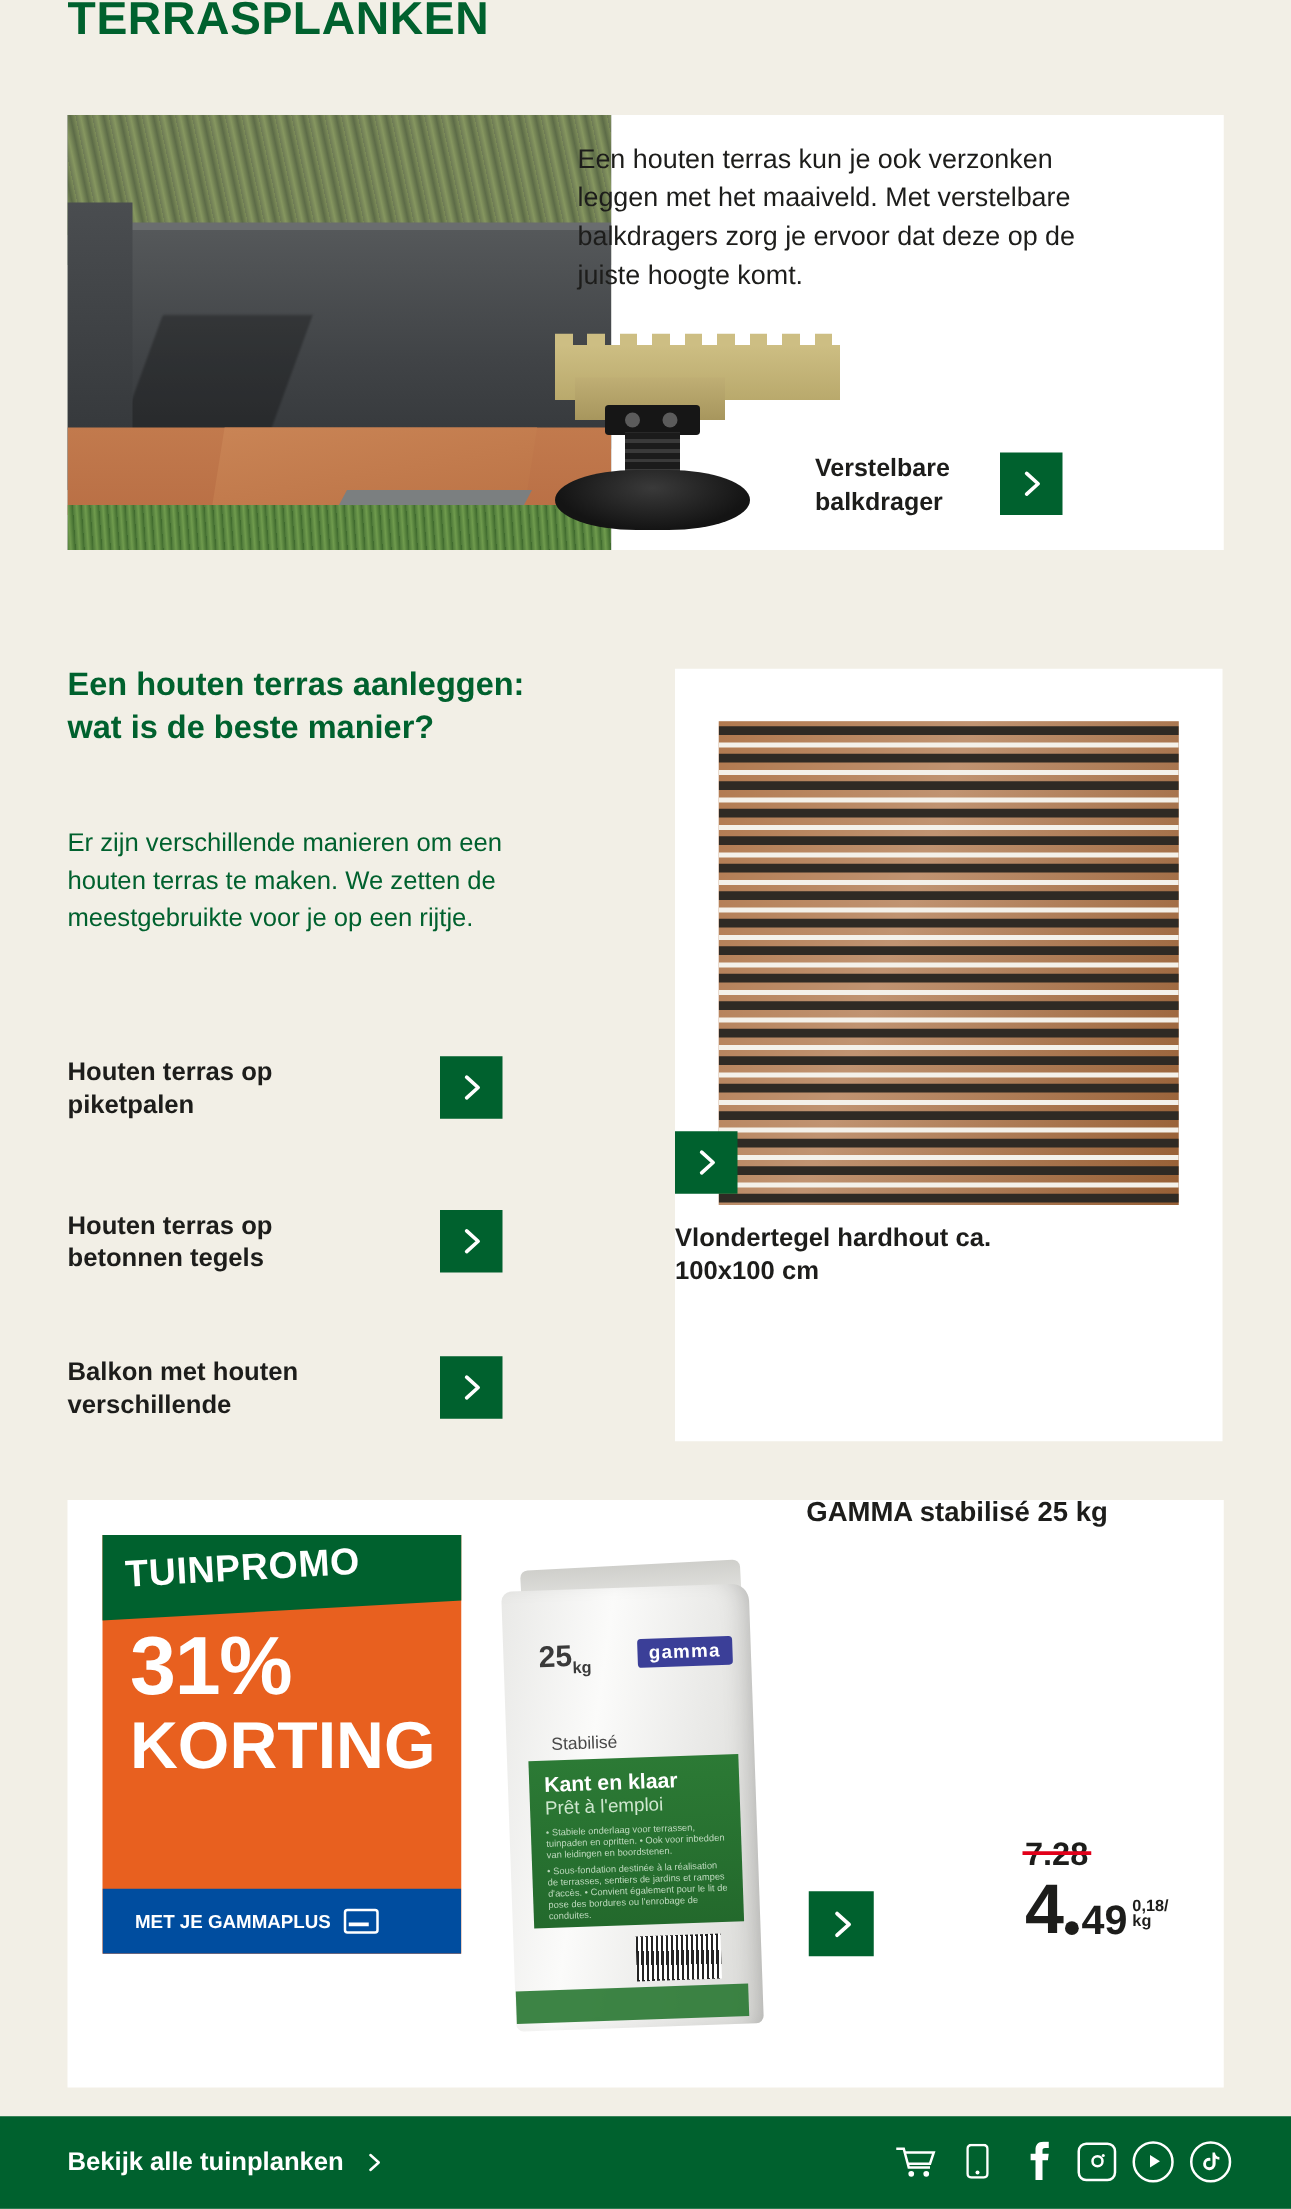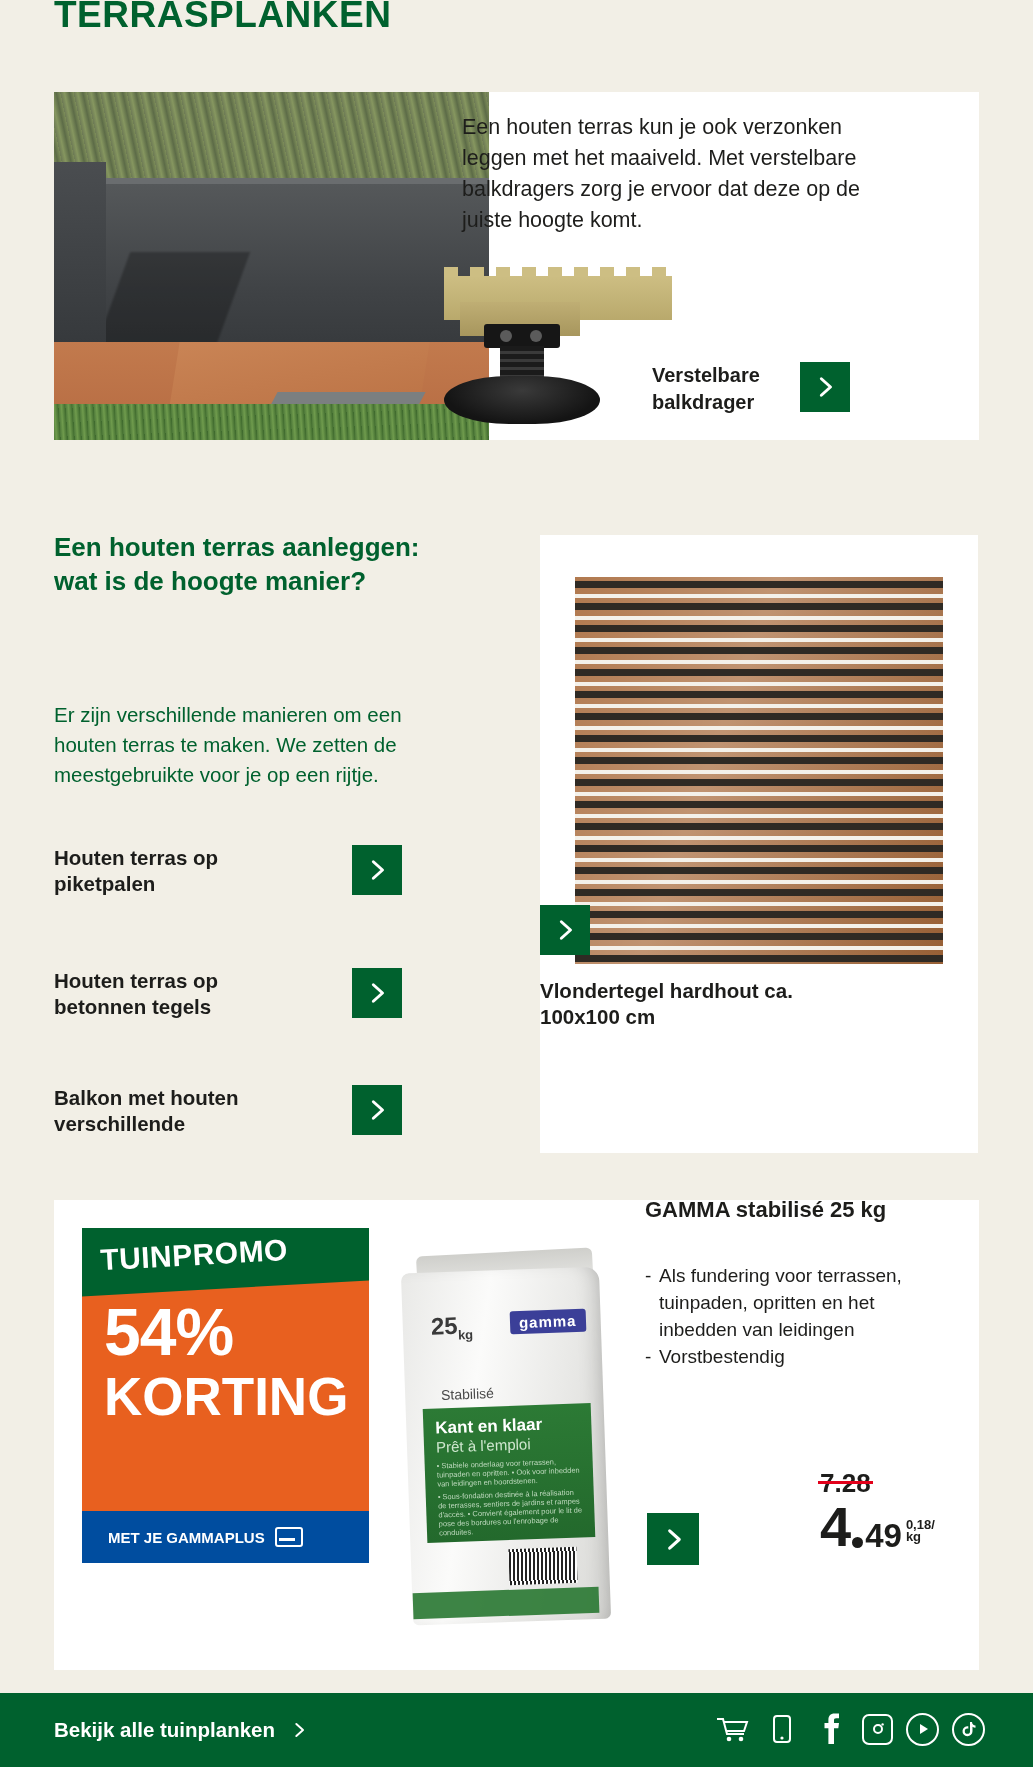--- a/index.html
+++ b/index.html
@@ -173,21 +173,21 @@
     top: 530px;
     width: 380px;
     font-size: 26px;
     line-height: 34px;
     font-weight: bold;
     color: #00612e;
   }
   .article-body {
     position: absolute;
     left: 54px;
-    top: 700px;
+    top: 660px;
     width: 400px;
     font-size: 20.5px;
     line-height: 30px;
     color: #00612e;
   }
 
   .link-row { position: absolute; left: 54px; width: 340px; height: 50px; }
   .link-row .lbl {
     position: absolute; left: 0; top: 0;
     width: 250px;
@@ -441,21 +441,21 @@
     <div class="ped-base"></div>
   </div>
 
   <div class="hero-cta-label">Verstelbare balkdrager</div>
   <a class="arrow-btn" id="hero-arrow">
     <svg width="22" height="22" viewBox="0 0 24 24">
         <path d="M8 3 L18 12 L8 21" fill="none" stroke="#fff" stroke-width="3.2" stroke-linecap="round" stroke-linejoin="round"></path>
       </svg>
   </a>
 
-  <div class="article-title">Een houten terras aanleggen: wat is de hoogte manier?</div>
+  <div class="article-title">Een houten terras aanleggen: wat is de beste manier?</div>
   <div class="article-body">Er zijn verschillende manieren om een houten terras te maken. We zetten de meestgebruikte voor je op een rijtje.</div>
 
   <div class="link-row" id="link-0">
     <div class="lbl">Houten terras op piketpalen</div>
     <a class="arrow-btn">
       <svg width="22" height="22" viewBox="0 0 24 24">
           <path d="M8 3 L18 12 L8 21" fill="none" stroke="#fff" stroke-width="3.2" stroke-linecap="round" stroke-linejoin="round"></path>
         </svg>
     </a>
   </div>
@@ -524,21 +524,21 @@
       </svg>
   </a>
   <div class="tile-caption">Vlondertegel hardhout ca. 100x100 cm</div>
 
   <div class="promo-card">
 
     <div class="promo-badge">
       <div class="badge-top">
         <span>TUINPROMO</span>
       </div>
-      <div class="badge-pct">54%</div>
+      <div class="badge-pct">31%</div>
       <div class="badge-kort">KORTING</div>
       <div class="badge-bottom">
         <span>MET JE GAMMAPLUS</span>
         <div class="card-glyph"></div>
       </div>
     </div>
 
     <div class="bag">
       <div class="bag-top"></div>
       <div class="bag-body"></div>
@@ -550,24 +550,20 @@
         <div class="l2">Prêt à l'emploi</div>
         <div class="tiny">• Stabiele onderlaag voor terrassen, tuinpaden en opritten. • Ook voor inbedden van leidingen en boordstenen.</div>
         <div class="tiny" style="margin-top:4px">• Sous-fondation destinée à la réalisation de terrasses, sentiers de jardins et rampes d'accès. • Convient également pour le lit de pose des bordures ou l'enrobage de conduites.</div>
       </div>
       <div class="bag-barcode"></div>
       <div class="bag-foot"></div>
     </div>
   </div>
 
   <div class="promo-title">GAMMA stabilisé 25 kg</div>
-  <ul class="promo-bullets">
-    <li>Als fundering voor terrassen, tuinpaden, opritten en het inbedden van leidingen</li>
-    <li>Vorstbestendig</li>
-  </ul>
 
   <a class="arrow-btn" id="promo-arrow">
     <svg width="23" height="23" viewBox="0 0 24 24">
         <path d="M8 3 L18 12 L8 21" fill="none" stroke="#fff" stroke-width="3.2" stroke-linecap="round" stroke-linejoin="round"></path>
       </svg>
   </a>
 
   <div class="price-block">
     <div class="price-old">7.28</div>
     <div class="price-new">

